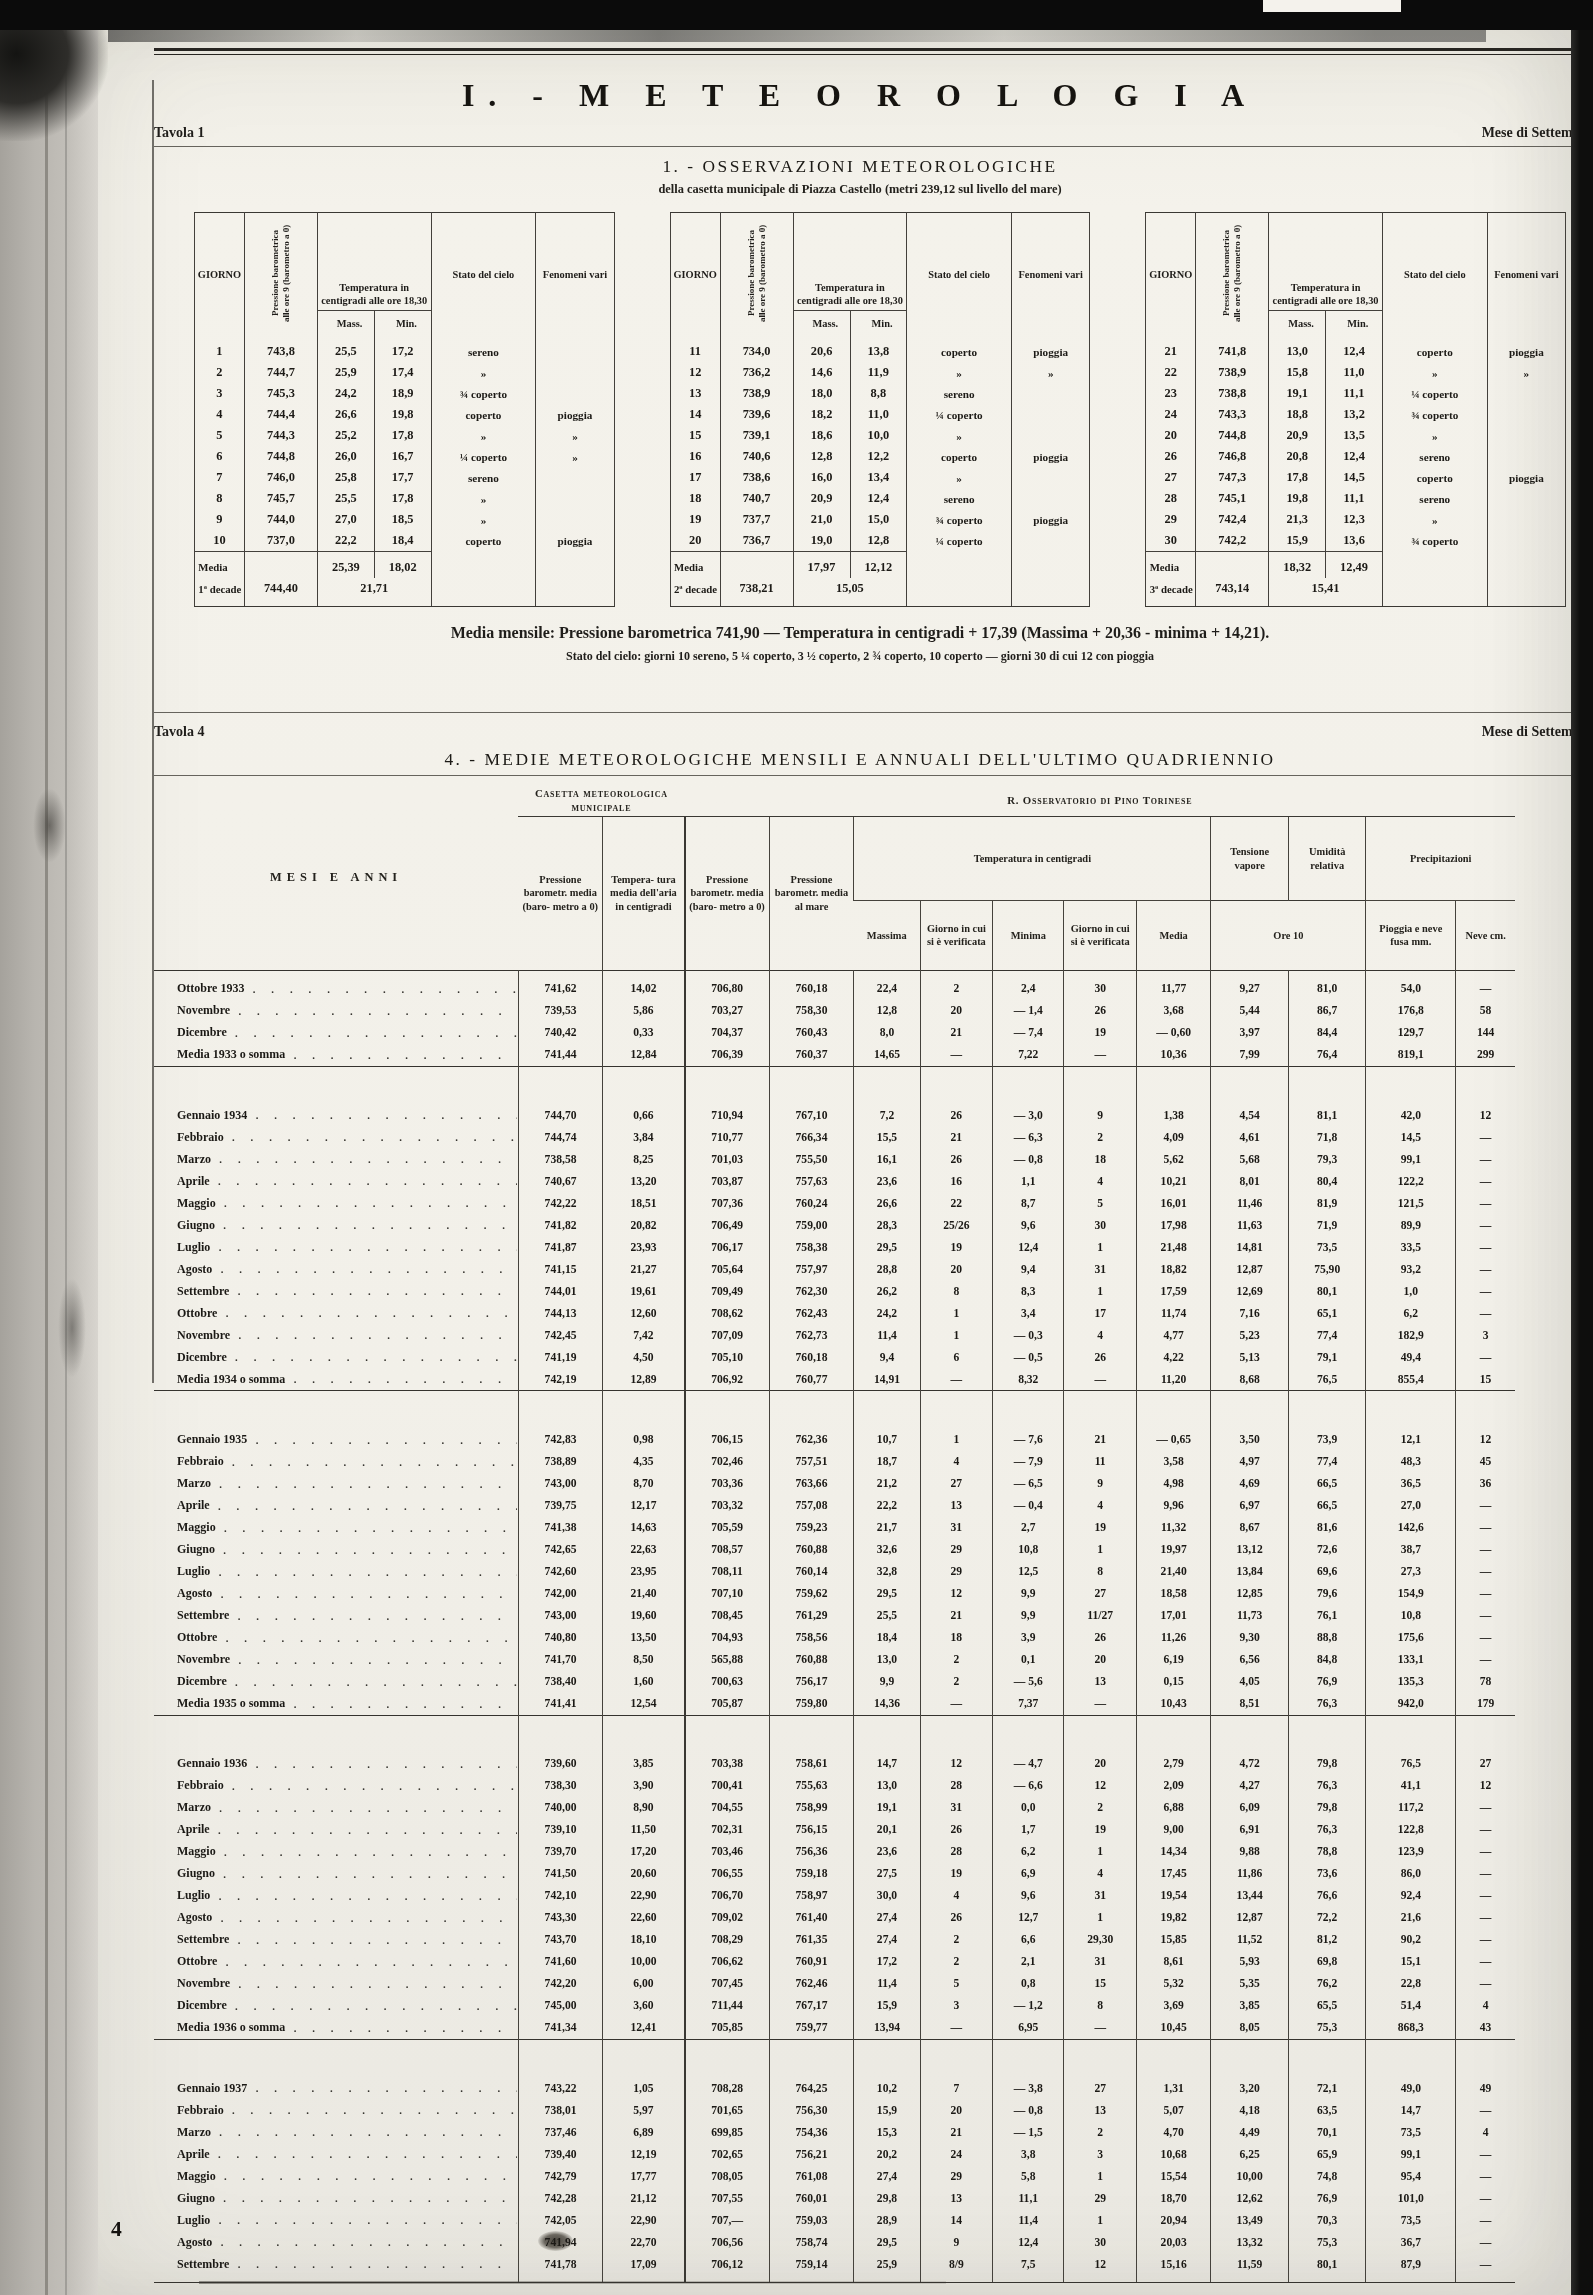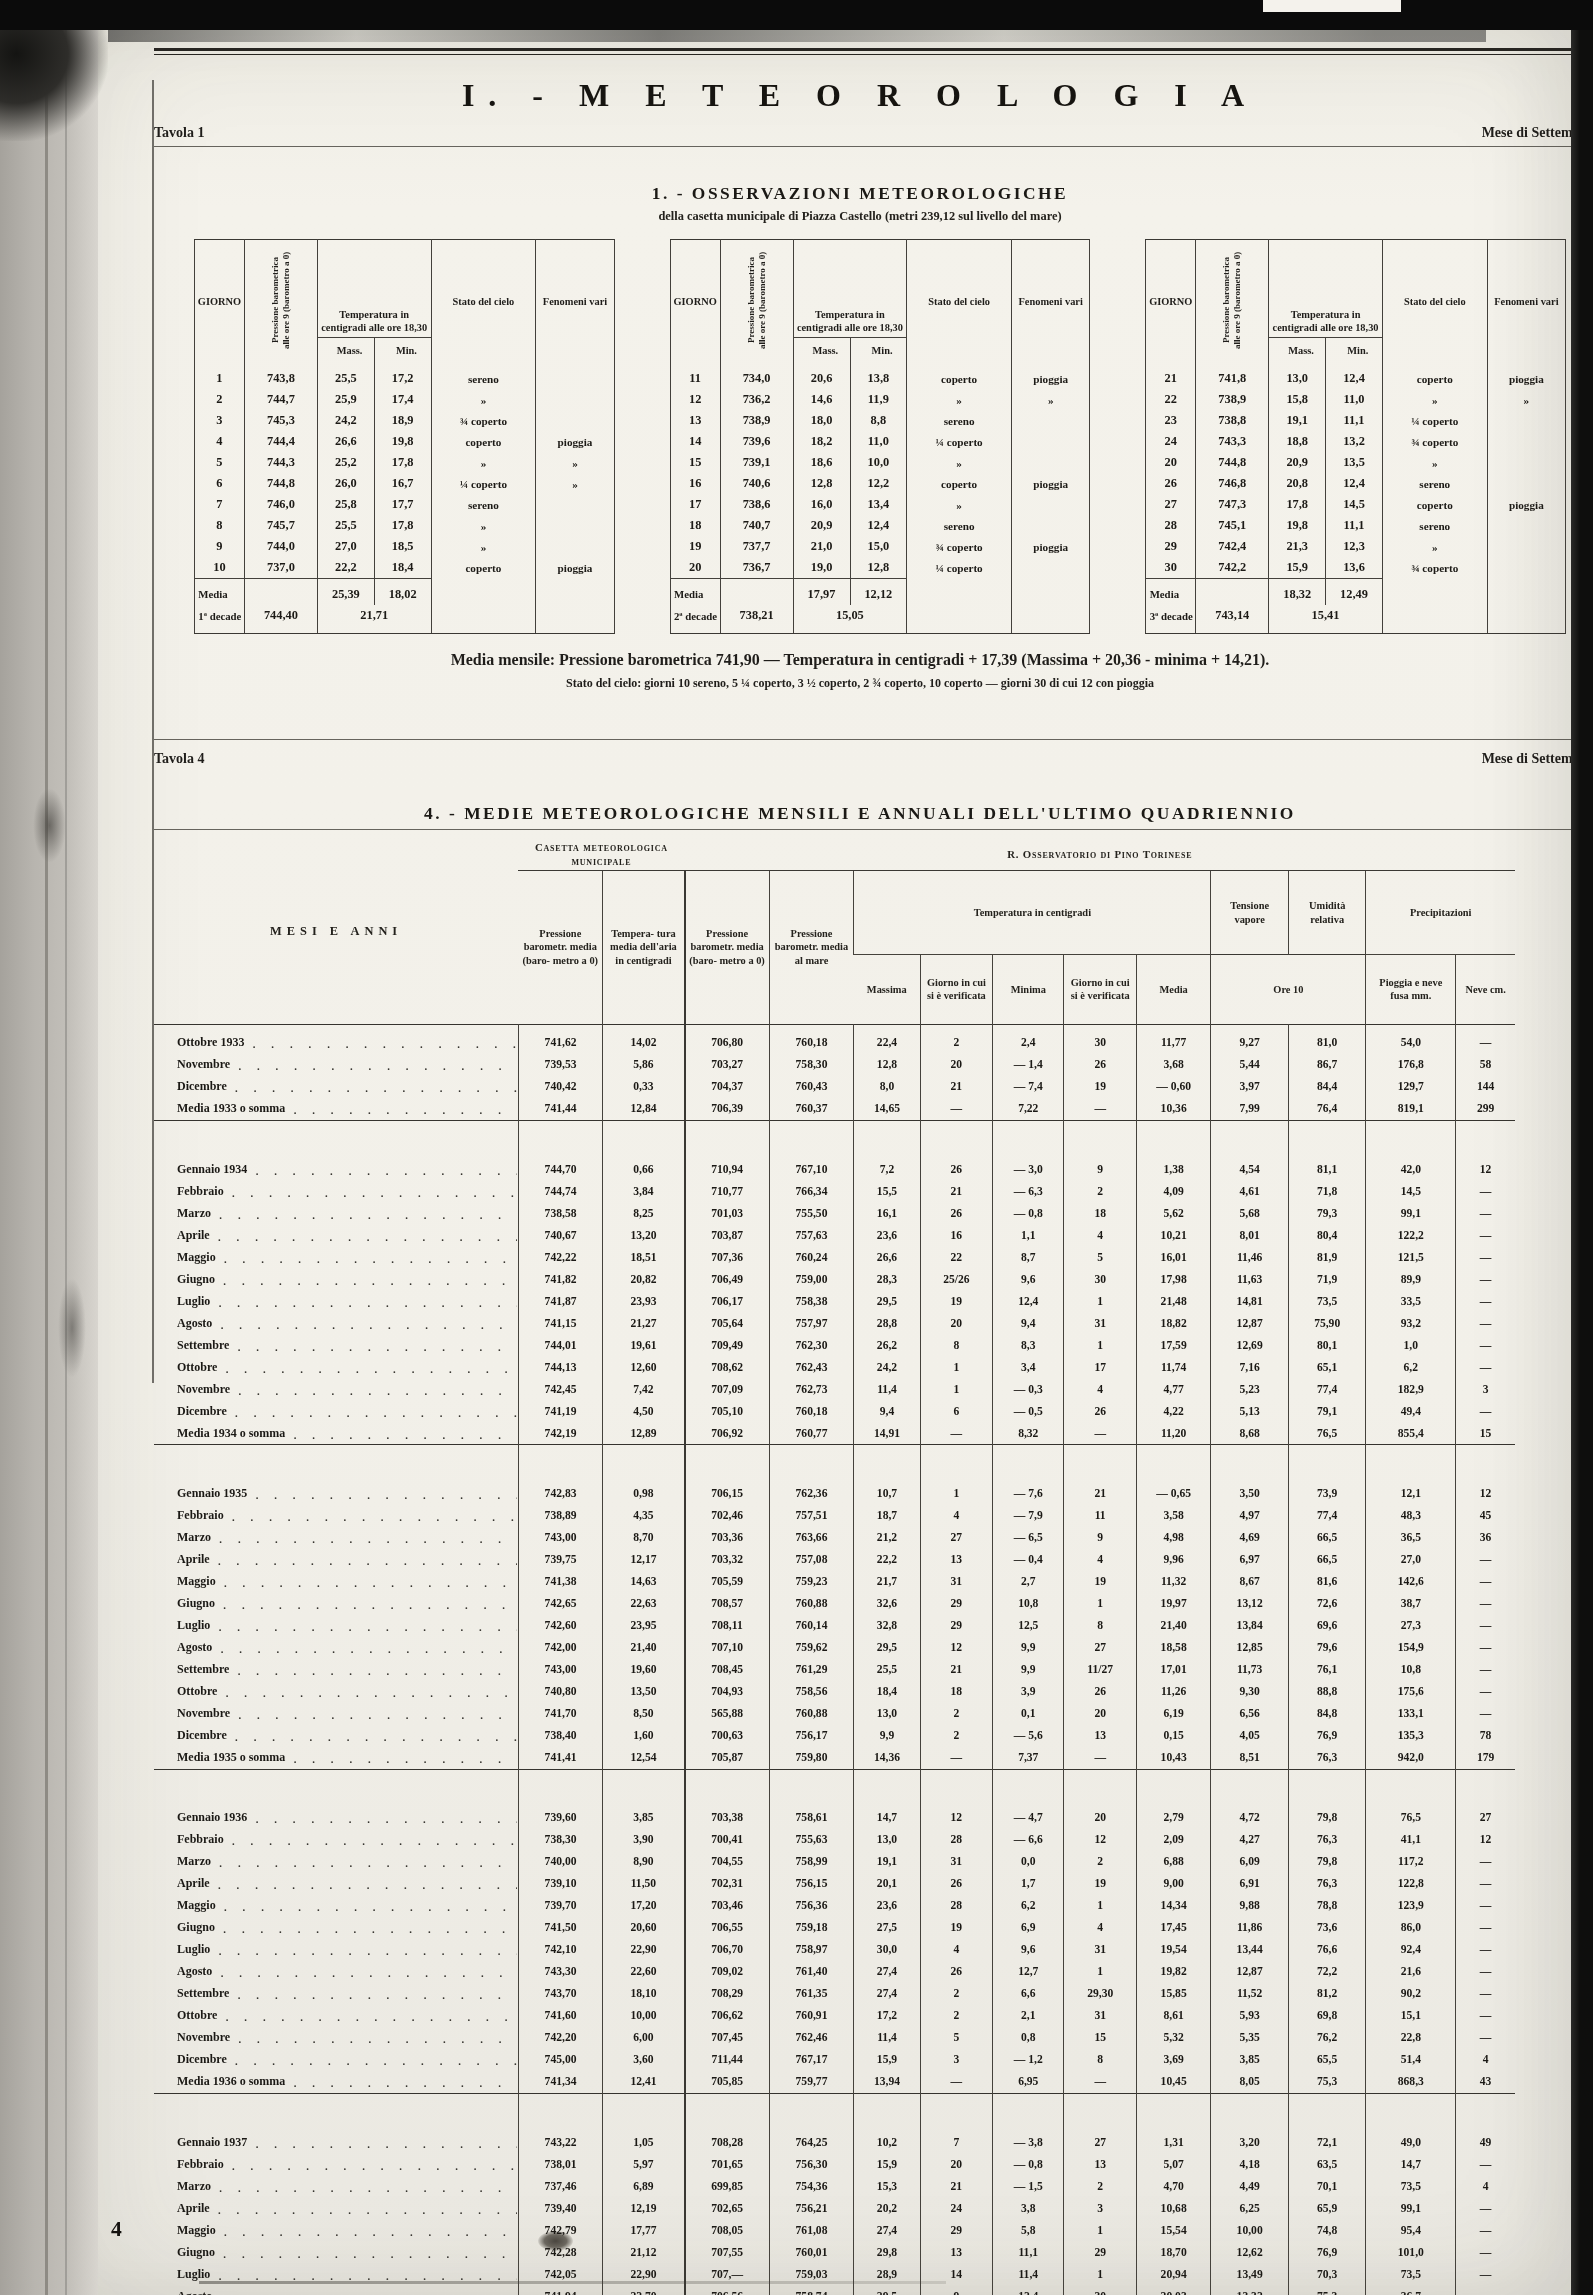--- a/index.html
+++ b/index.html
@@ -28,21 +28,21 @@
     background:radial-gradient(ellipse at 50% 50%,#4a463f 0%,#6b675f 45%,rgba(107,103,95,0) 75%);border-radius:50%;}
   .bottom-line{position:absolute;left:199px;top:2281px;width:747px;height:2.5px;background:linear-gradient(90deg,rgba(60,58,52,.5),rgba(60,58,52,.15));z-index:8;}
   .frame-left{position:absolute;left:152px;top:80px;width:1.7px;height:1303px;background:#514f4a;opacity:.8;z-index:9;}
   .page-number{position:absolute;left:111px;top:2217px;font-size:21.6px;font-weight:bold;z-index:10;color:#14120f;}
   
   .content{position:absolute;left:154px;top:48px;width:1412px;z-index:10;}
   .rule-double{height:3.3px;border-top:3.3px solid #272521;border-bottom:0.8px solid #272521;margin-right:-29px;}
   h1.main-title{margin:21.6px 0 6.6px;text-align:center;font-size:32px;font-weight:bold;letter-spacing:14px;color:#161410;}
   .tav-row{display:flex;justify-content:space-between;align-items:flex-end;margin:11.6px 0 5px;margin-right:-26.6px;font-size:14px;font-weight:bold;}
   .rule-thin{border-top:1.7px solid rgba(55,52,46,.75);margin-right:-29px;}
-  h2.sec-title{margin:36px 0 5px;text-align:center;font-size:17.4px;font-weight:bold;letter-spacing:2.5px;color:#1b1915;}
+  h2.sec-title{margin:9px 0 5px;text-align:center;font-size:17.4px;font-weight:normal;letter-spacing:2.5px;color:#1b1915;}
   .sec-sub{text-align:center;font-size:12.4px;font-weight:bold;margin-bottom:15px;color:#23211c;}
   
   .t1-wrap{display:flex;justify-content:space-between;gap:15px;}
   table.t1{border-collapse:collapse;table-layout:fixed;margin-left:40px;}
   .t1 th,.t1 td{border-left:0.8px solid #43403b;border-right:0.8px solid #43403b;padding:0 2.5px;}
   .t1 thead th{border-top:1.7px solid #3a3833;font-size:10.4px;font-weight:bold;line-height:1.25;}
   .t1 thead tr.subrow th{border-top:0.8px solid #43403b;height:25px;padding-left:10px;}
   .t1 thead th.tgroup{vertical-align:bottom;padding-bottom:3.3px;}
   .t1 thead th{vertical-align:middle;}
   .t1 th .vert{writing-mode:vertical-rl;transform:rotate(180deg);font-size:9px;line-height:1.2;max-height:98px;display:inline-block;font-weight:bold;}
@@ -65,21 +65,21 @@
   .t4 th:first-child,.t4 td:first-child{border-left:none;}
   .t4 th.hv,.t4 td.hv{border-left:2.1px solid #3a3833;}
   .t4 tr.ghead th{border-left:none;border-bottom:1.2px solid #3a3833;font-size:10.8px;letter-spacing:0.8px;font-variant:small-caps;height:28px;}
   .t4 tr.ghead th.h-mesi{border-bottom:none;font-variant:normal;letter-spacing:5px;font-size:12.4px;}
   .t4 tr.mid th{height:80px;}
   .t4 tr.sub3 th{height:65px;border-top:0.8px solid #45423c;}
   .t4 tr.sub3 th.ore{border-top:1.2px solid #3a3833;vertical-align:middle;}
   .t4 thead{border-bottom:1.7px solid #35332e;}
   .t4 td{font-size:11.6px;font-weight:bold;text-align:center;height:20px;white-space:nowrap;color:#1b1915;}
   .t4 td.lbl{text-align:left;font-size:12px;padding-left:23px;}
-  .t4 td.lbl .cellwrap{display:flex;align-items:flex-end;overflow:hidden;}
+  .t4 td.lbl .cellwrap{display:flex;align-items:center;overflow:hidden;}
   .t4 td.lbl .dots{flex:1;overflow:hidden;white-space:nowrap;letter-spacing:6.6px;font-size:10.8px;color:#33312c;padding-left:8.3px;}
   .t4 tr.first-of-block td{padding-top:8.3px;}
   .t4 tr.sep td{border-top:1.2px solid #35332e;height:28px;}
   .t4 tbody tr:last-child td{border-bottom:1.7px solid #35332e;padding-bottom:8.3px;}
 </style>
 </head>
 <body>
 
 <div class="canvas">
   <div class="paper"></div>

